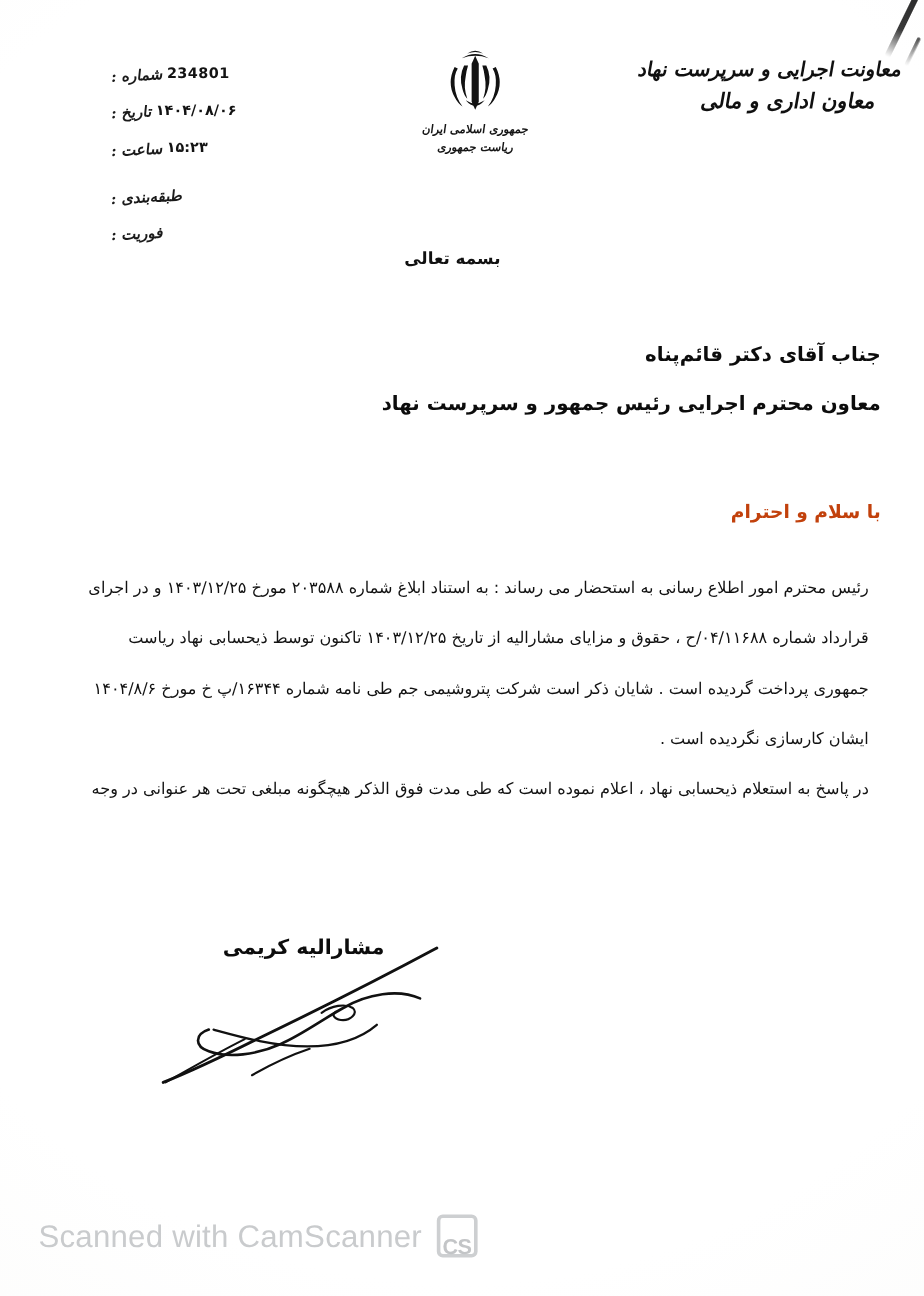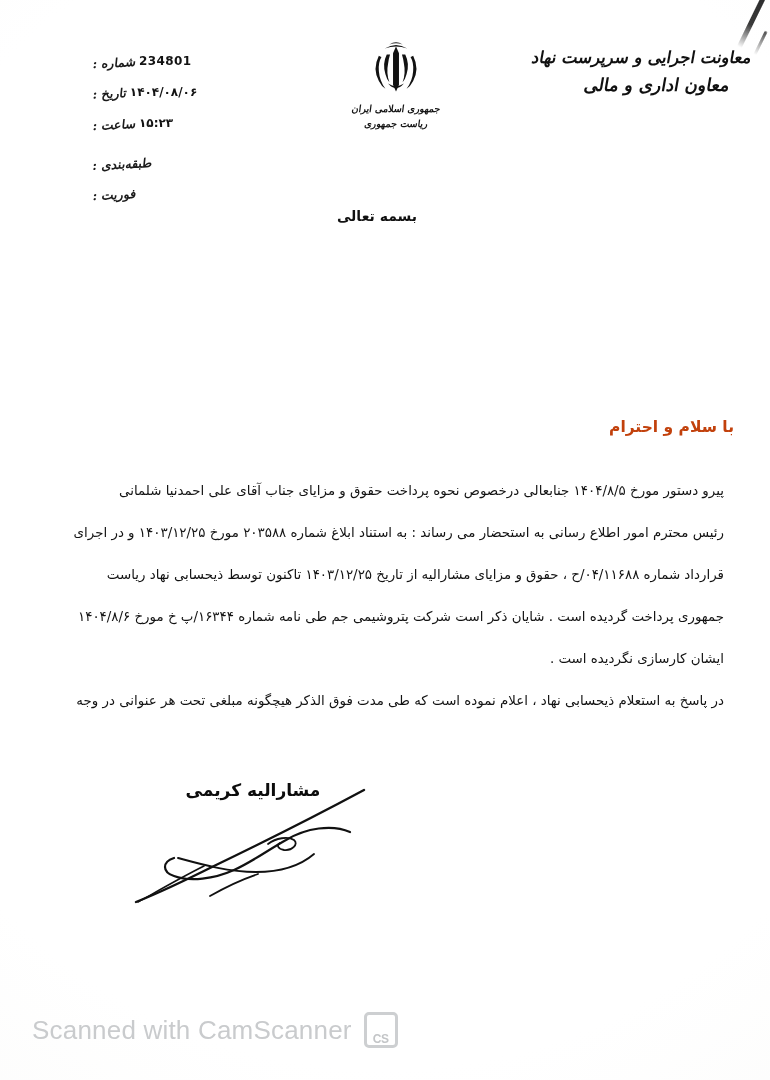--- a/index.html
+++ b/index.html
@@ -237,21 +237,21 @@
     height: 36px;
     border: 3px solid #cdcfd1;
     border-radius: 5px;
     display: flex;
     align-items: center;
     justify-content: center;
     box-sizing: border-box;
   }
   #cs-badge-text {
     font-family: "Liberation Sans", sans-serif;
-    font-size: 12px;
+    font-size: 18px;
     font-weight: 700;
     color: #c3c5c7;
     letter-spacing: -0.5px;
     direction: ltr;
     margin-top: 18px;
   }
   #watermark-text {
     font-family: "Liberation Sans", sans-serif;
     font-size: 26px;
     color: #c9cbcd;
@@ -323,25 +323,28 @@
     </div>
 
     <div id="dept-title">
       <div class="dept-line">معاونت اجرایی و سرپرست نهاد</div>
       <div class="dept-line second">معاون اداری و مالی</div>
     </div>
   </div>
 
   <div id="basmala">بسمه تعالی</div>
 
+  <div id="addressee">
+    <div class="addressee-line" id="addressee-name">جناب آقای دکتر قائم‌پناه</div>
+    <div class="addressee-line" id="addressee-role">معاون محترم اجرایی رئیس جمهور و سرپرست نهاد</div>
+  </div>
 
   <div id="greeting">با سلام و احترام</div>
 
   <div id="body-text">
-    <span class="body-line">پیرو دستور مورخ ۱۴۰۴/۸/۵ جنابعالی درخصوص نحوه پرداخت حقوق و مزایای جناب آقای علی احمدنیا شلمانی</span>
     <span class="body-line">رئیس محترم امور اطلاع رسانی به استحضار می رساند : به استناد ابلاغ شماره ۲۰۳۵۸۸ مورخ ۱۴۰۳/۱۲/۲۵ و در اجرای</span>
     <span class="body-line">قرارداد شماره ۰۴/۱۱۶۸۸/ح ، حقوق و مزایای مشارالیه از تاریخ ۱۴۰۳/۱۲/۲۵ تاکنون توسط ذیحسابی نهاد ریاست</span>
     <span class="body-line">جمهوری پرداخت گردیده است . شایان ذکر است شرکت پتروشیمی جم طی نامه شماره ۱۶۳۴۴/پ خ مورخ ۱۴۰۴/۸/۶</span>
     <span class="body-line last">ایشان کارسازی نگردیده است .</span>
     <span class="body-line">در پاسخ به استعلام ذیحسابی نهاد ، اعلام نموده است که طی مدت فوق الذکر هیچگونه مبلغی تحت هر عنوانی در وجه</span>
   </div>
 
   <div id="signature-block">
     <div id="signature-name">مشارالیه کریمی</div>
     <svg id="signature-mark" viewBox="0 0 270 120" aria-hidden="true">

